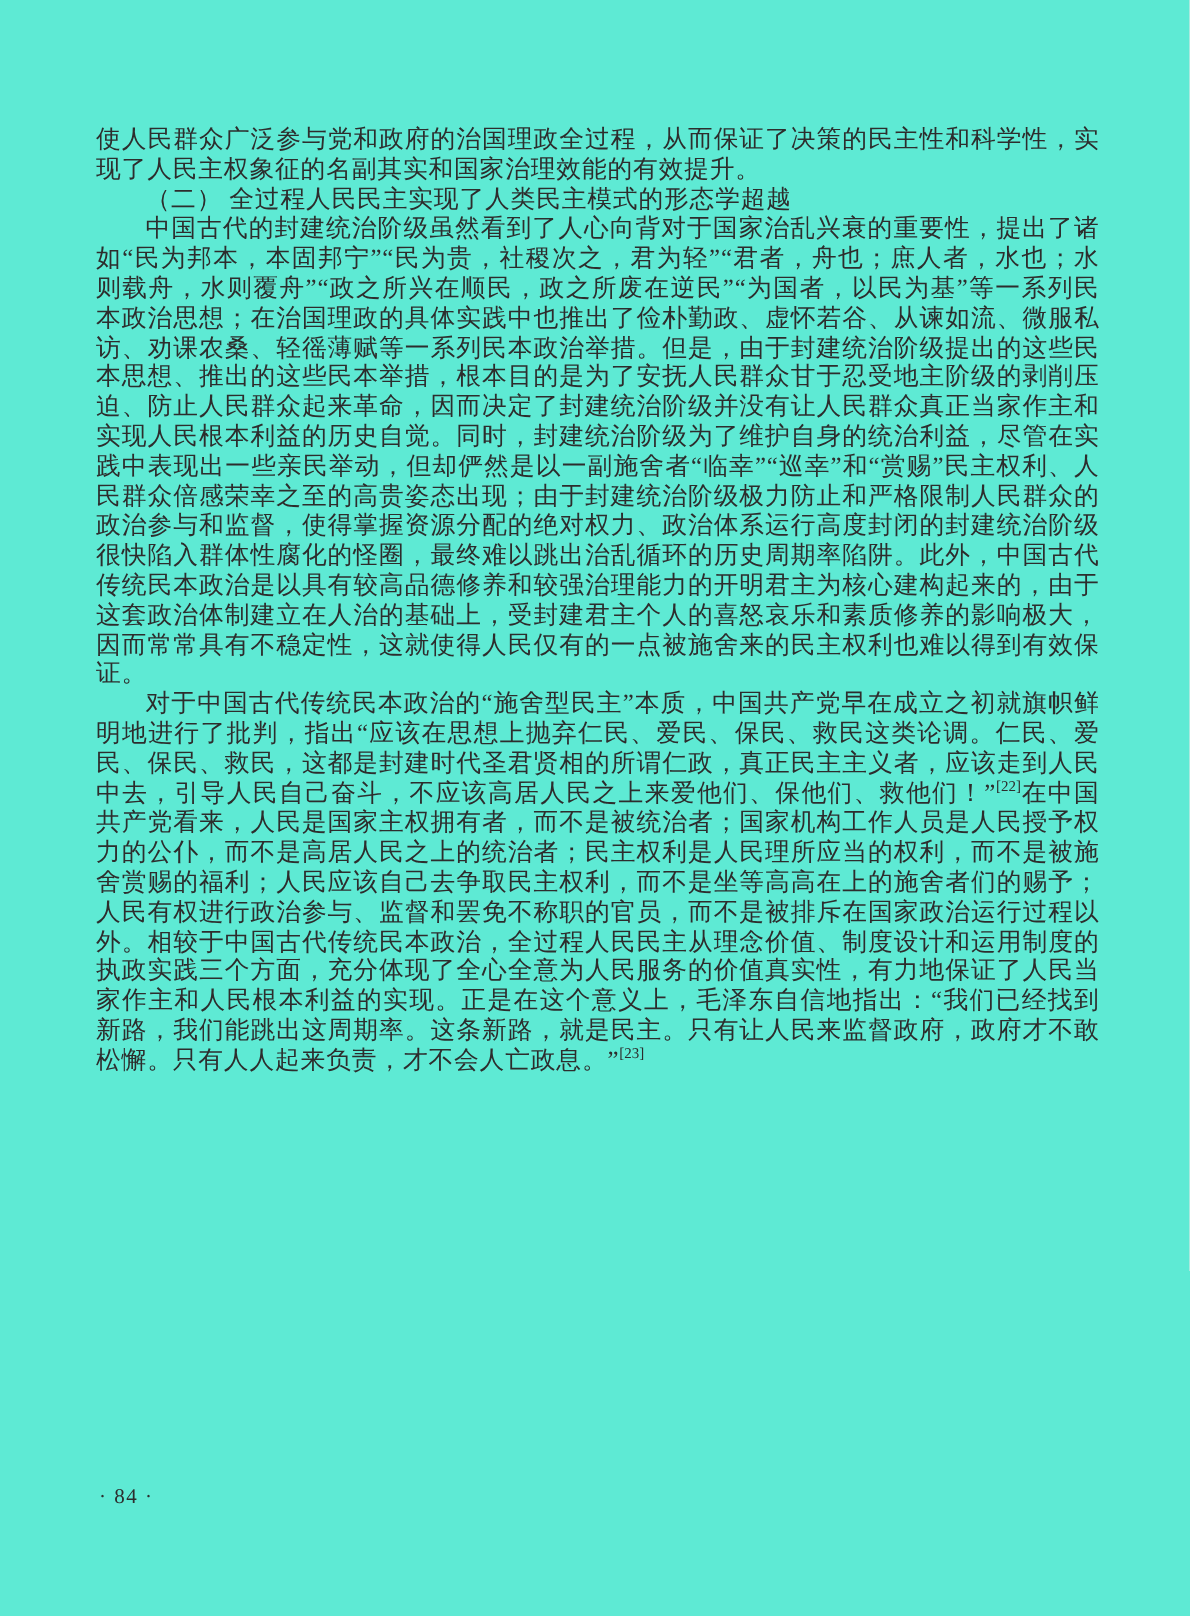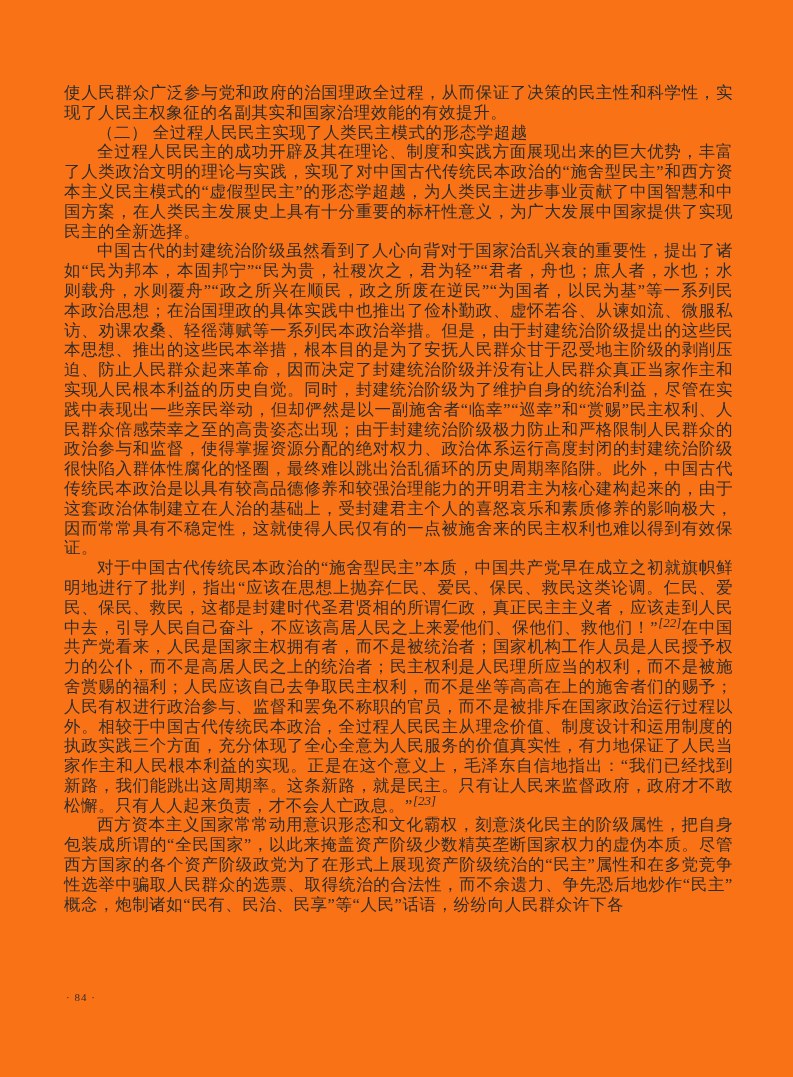--- a/index.html
+++ b/index.html
@@ -5,21 +5,21 @@
   html, body {
     margin: 0;
     padding: 0;
     background: #e8e8e8;
   }
   .page {
     position: relative;
     width: 793px;
     height: 1077px;
     margin: 0 auto;
-    background: #f97316;
+    background: #5eead4;
     overflow: hidden;
     font-family: "Liberation Serif", "DejaVu Serif", serif;
     color: #2d2d2d;
   }
   .content {
     position: absolute;
     left: 64px;
     top: 83px;
     width: 669px;
   }
@@ -33,42 +33,39 @@
     text-justify: inter-ideograph;
     word-break: break-all;
   }
   .para.indent {
     text-indent: 2em;
   }
   .para.heading {
     text-indent: 2em;
   }
   sup.fnref {
-    font-size: 13px;
+    font-size: 10px;
     line-height: 0;
     letter-spacing: 0;
     vertical-align: super;
     color: #2d2d2d;
-    font-style: italic;
   }
   .footer {
     position: absolute;
     left: 66px;
     top: 991px;
-    font-size: 11px;
+    font-size: 14px;
     letter-spacing: 1px;
     color: #2d2d2d;
   }
 </style>
 </head>
 <body>
 
 <div class="page">
   <div class="content">
       <p class="para">使人民群众广泛参与党和政府的治国理政全过程，从而保证了决策的民主性和科学性，实现了人民主权象征的名副其实和国家治理效能的有效提升。</p>
       <p class="para indent heading">（二） 全过程人民民主实现了人类民主模式的形态学超越</p>
-      <p class="para indent">全过程人民民主的成功开辟及其在理论、制度和实践方面展现出来的巨大优势，丰富了人类政治文明的理论与实践，实现了对中国古代传统民本政治的“施舍型民主”和西方资本主义民主模式的“虚假型民主”的形态学超越，为人类民主进步事业贡献了中国智慧和中国方案，在人类民主发展史上具有十分重要的标杆性意义，为广大发展中国家提供了实现民主的全新选择。</p>
       <p class="para indent">中国古代的封建统治阶级虽然看到了人心向背对于国家治乱兴衰的重要性，提出了诸如“民为邦本，本固邦宁”“民为贵，社稷次之，君为轻”“君者，舟也；庶人者，水也；水则载舟，水则覆舟”“政之所兴在顺民，政之所废在逆民”“为国者，以民为基”等一系列民本政治思想；在治国理政的具体实践中也推出了俭朴勤政、虚怀若谷、从谏如流、微服私访、劝课农桑、轻徭薄赋等一系列民本政治举措。但是，由于封建统治阶级提出的这些民本思想、推出的这些民本举措，根本目的是为了安抚人民群众甘于忍受地主阶级的剥削压迫、防止人民群众起来革命，因而决定了封建统治阶级并没有让人民群众真正当家作主和实现人民根本利益的历史自觉。同时，封建统治阶级为了维护自身的统治利益，尽管在实践中表现出一些亲民举动，但却俨然是以一副施舍者“临幸”“巡幸”和“赏赐”民主权利、人民群众倍感荣幸之至的高贵姿态出现；由于封建统治阶级极力防止和严格限制人民群众的政治参与和监督，使得掌握资源分配的绝对权力、政治体系运行高度封闭的封建统治阶级很快陷入群体性腐化的怪圈，最终难以跳出治乱循环的历史周期率陷阱。此外，中国古代传统民本政治是以具有较高品德修养和较强治理能力的开明君主为核心建构起来的，由于这套政治体制建立在人治的基础上，受封建君主个人的喜怒哀乐和素质修养的影响极大，因而常常具有不稳定性，这就使得人民仅有的一点被施舍来的民主权利也难以得到有效保证。</p>
       <p class="para indent">对于中国古代传统民本政治的“施舍型民主”本质，中国共产党早在成立之初就旗帜鲜明地进行了批判，指出“应该在思想上抛弃仁民、爱民、保民、救民这类论调。仁民、爱民、保民、救民，这都是封建时代圣君贤相的所谓仁政，真正民主主义者，应该走到人民中去，引导人民自己奋斗，不应该高居人民之上来爱他们、保他们、救他们！”<sup class="fnref">[22]</sup>在中国共产党看来，人民是国家主权拥有者，而不是被统治者；国家机构工作人员是人民授予权力的公仆，而不是高居人民之上的统治者；民主权利是人民理所应当的权利，而不是被施舍赏赐的福利；人民应该自己去争取民主权利，而不是坐等高高在上的施舍者们的赐予；人民有权进行政治参与、监督和罢免不称职的官员，而不是被排斥在国家政治运行过程以外。相较于中国古代传统民本政治，全过程人民民主从理念价值、制度设计和运用制度的执政实践三个方面，充分体现了全心全意为人民服务的价值真实性，有力地保证了人民当家作主和人民根本利益的实现。正是在这个意义上，毛泽东自信地指出：“我们已经找到新路，我们能跳出这周期率。这条新路，就是民主。只有让人民来监督政府，政府才不敢松懈。只有人人起来负责，才不会人亡政息。”<sup class="fnref">[23]</sup></p>
-      <p class="para indent">西方资本主义国家常常动用意识形态和文化霸权，刻意淡化民主的阶级属性，把自身包装成所谓的“全民国家”，以此来掩盖资产阶级少数精英垄断国家权力的虚伪本质。尽管西方国家的各个资产阶级政党为了在形式上展现资产阶级统治的“民主”属性和在多党竞争性选举中骗取人民群众的选票、取得统治的合法性，而不余遗力、争先恐后地炒作“民主”概念，炮制诸如“民有、民治、民享”等“人民”话语，纷纷向人民群众许下各</p>
     </div>
   <div class="footer">· 84 ·</div>
 </div>
 
 </body></html>

